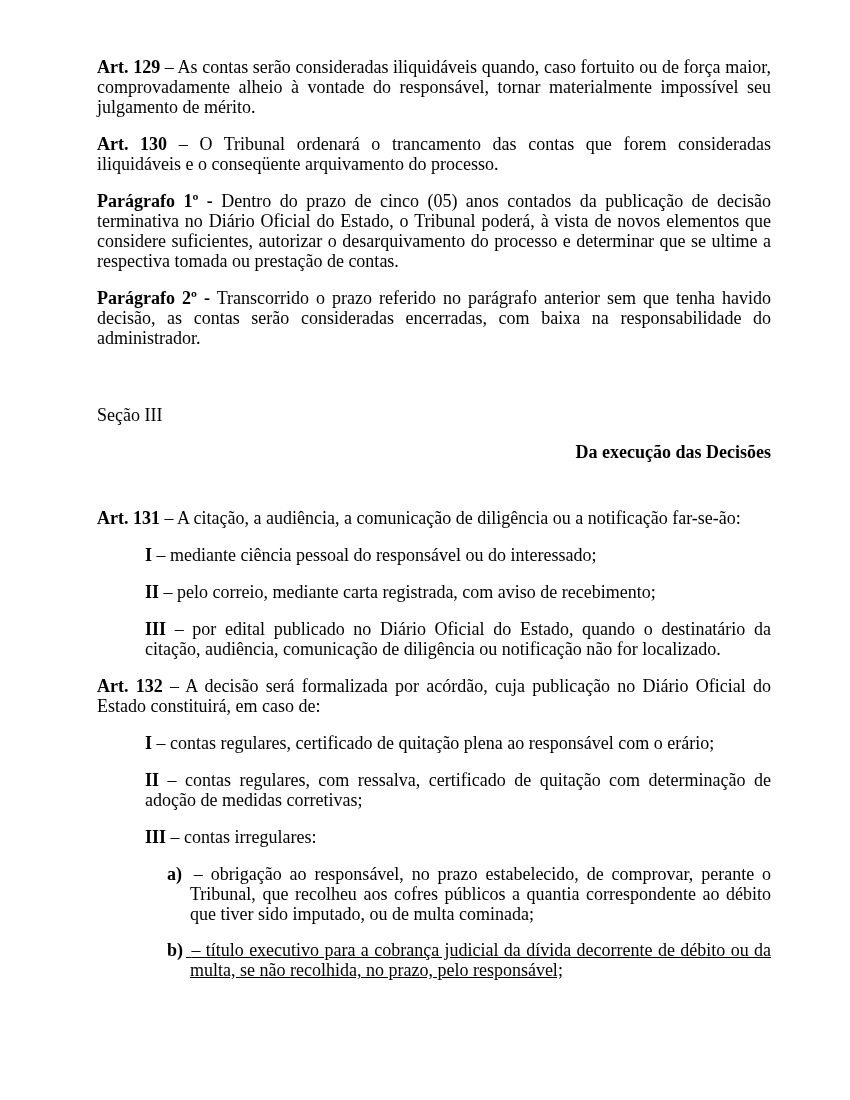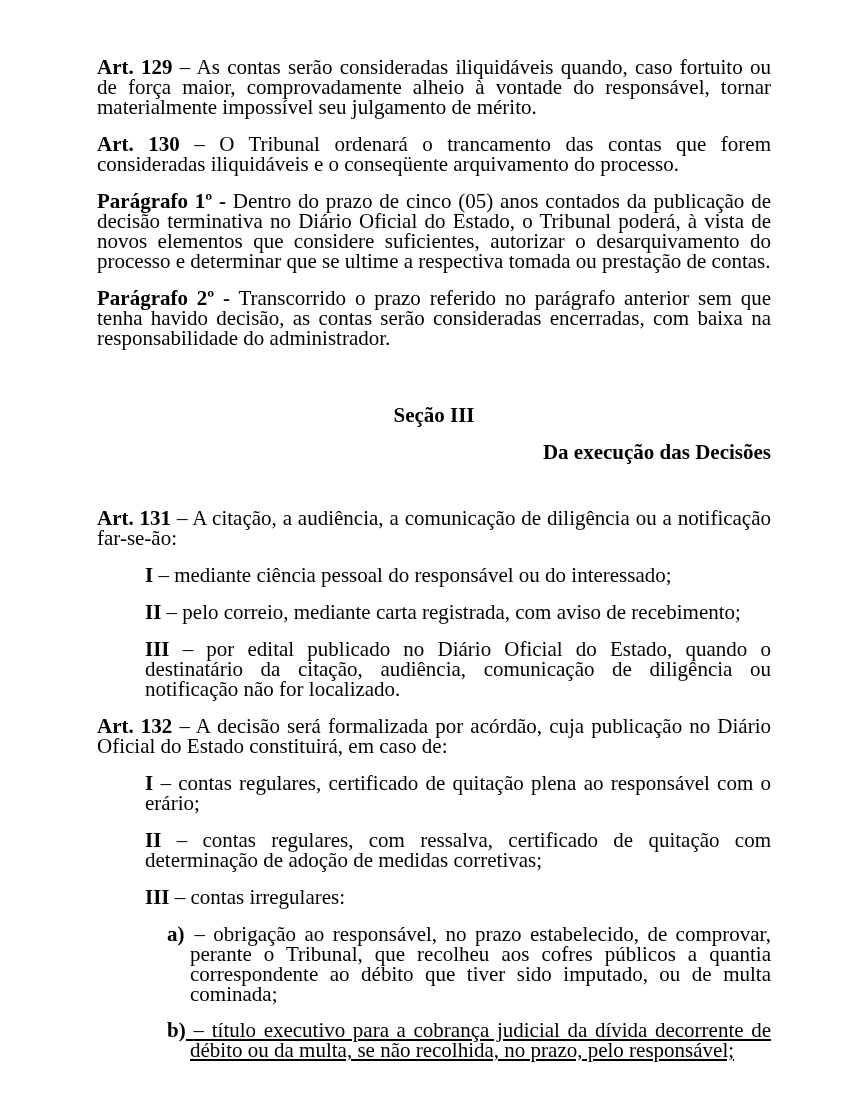--- a/index.html
+++ b/index.html
@@ -7,43 +7,43 @@
     padding: 0;
     background: #ffffff;
   }
   .page {
     position: relative;
     width: 850px;
     height: 1100px;
     background: #ffffff;
     overflow: hidden;
     font-family: "Liberation Serif", "DejaVu Serif", serif;
-    font-size: 21px;
+    font-size: 18px;
     line-height: 20px;
     color: #000000;
   }
   .content {
     position: absolute;
     left: 97px;
     top: 57px;
     width: 674px;
   }
   .para {
     margin: 0 0 17px 0;
     text-align: justify;
   }
   .blk-label {
     font-weight: bold;
   }
   .item {
     margin-left: 48px;
   }
   .sec-heading {
-    text-align: center;
-    font-weight: bold;
+    text-align: left;
+    font-weight: normal;
     margin-top: 57px;
   }
   .sec-subheading {
     text-align: right;
     font-weight: bold;
   }
   .art-after-heading {
     margin-top: 46px;
   }
   .subitem {

